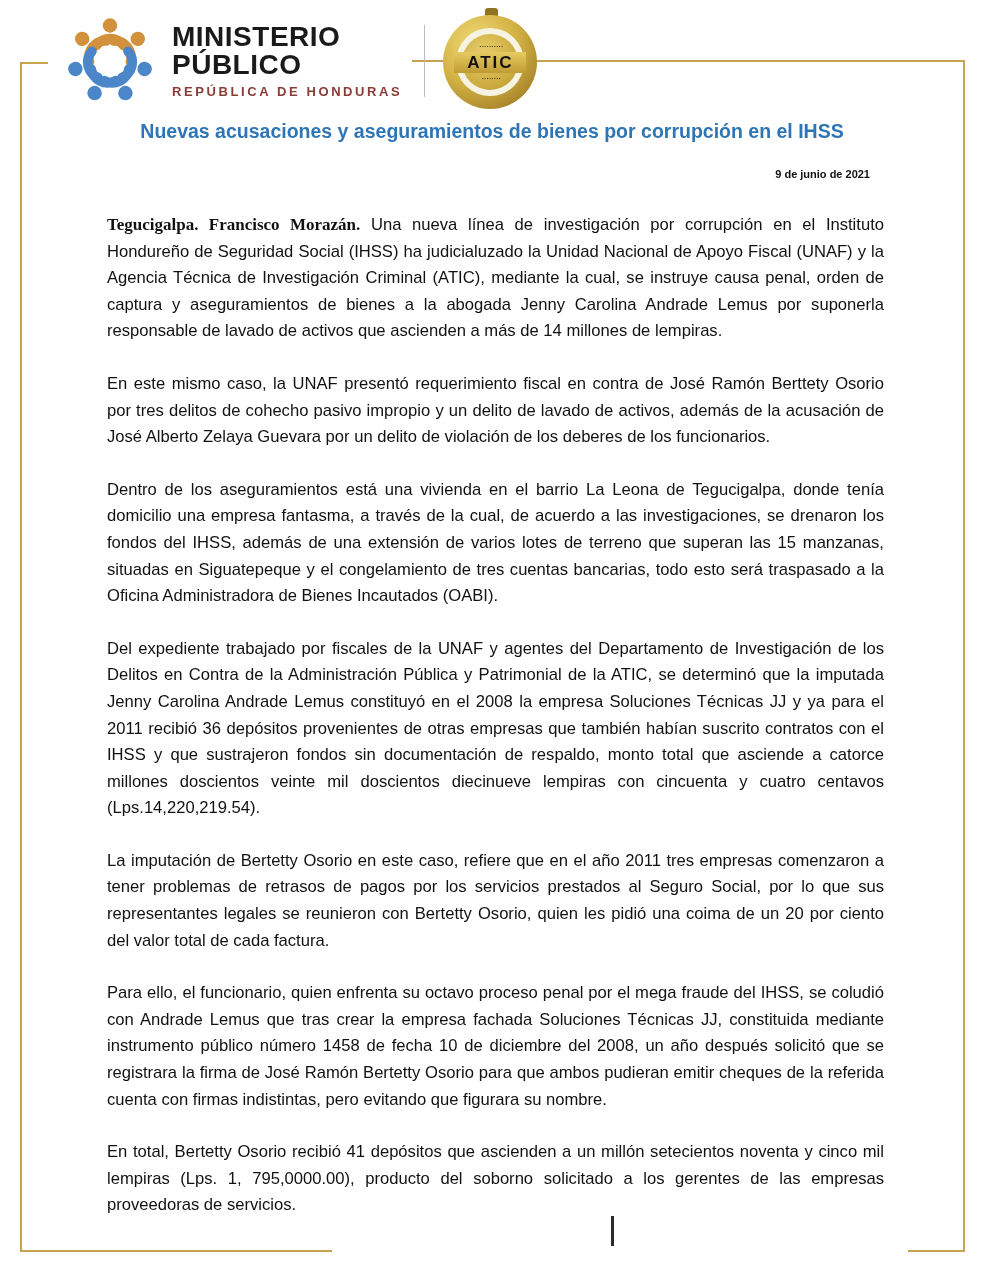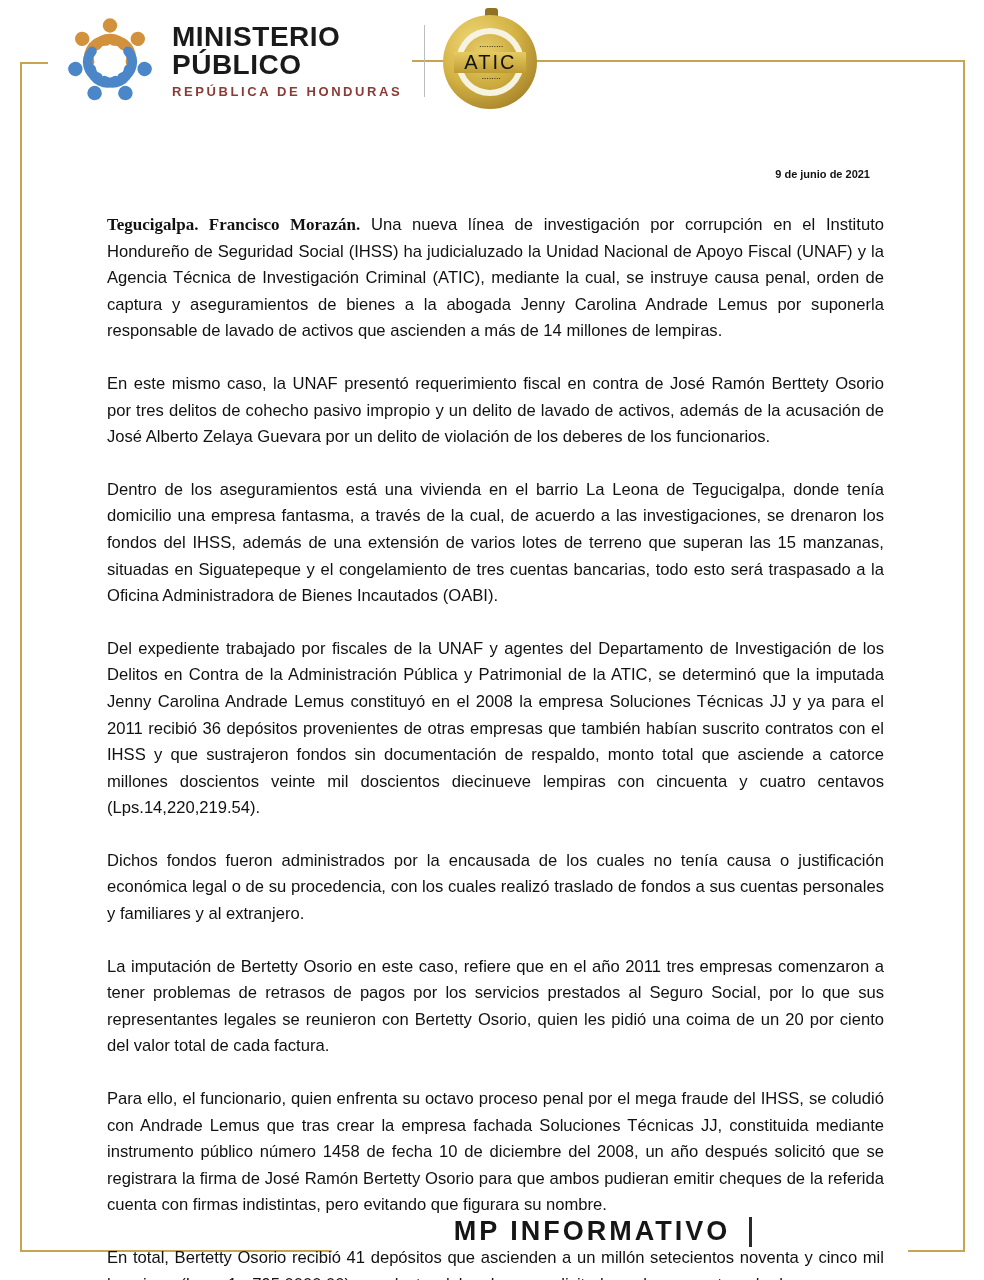--- a/index.html
+++ b/index.html
@@ -53,22 +53,22 @@
   .atic-inner{
     position:absolute;left:19px;top:22px;width:56px;height:56px;border-radius:50%;
     background:radial-gradient(circle at 40% 35%, #e8cf6d 0%, #caa93c 70%, #a8842a 100%);
   }
   .atic-band{
     position:absolute;left:11px;top:40px;width:72px;height:21px;
     background:linear-gradient(#e6cb62,#bf9c33);
     display:flex;align-items:center;justify-content:center;
   }
   .atic-text{
-    font-family:"Liberation Sans",sans-serif;font-weight:normal;
-    font-size:20px;letter-spacing:2px;color:#111111;
+    font-family:"Liberation Sans",sans-serif;font-weight:bold;
+    font-size:17px;letter-spacing:2px;color:#111111;
   }
   .atic-microtext{
     position:absolute;width:100%;text-align:center;
     font-size:4px;color:#3a2f10;letter-spacing:1px;
   }
   .atic-micro-top{top:32px;}
   .atic-micro-bottom{top:64px;}
 
   
   .doc-title{
@@ -165,31 +165,30 @@
       <div class="atic-ring"></div>
       <div class="atic-inner"></div>
       <div class="atic-microtext atic-micro-top">▪▪▪▪▪▪▪▪▪▪</div>
       <div class="atic-band">
         <span class="atic-text">ATIC</span>
       </div>
       <div class="atic-microtext atic-micro-bottom">▪▪▪▪▪▪▪▪</div>
     </div>
   </div>
 
+  <div class="doc-title">Nuevas acusaciones y aseguramientos de bienes por corrupción en el IHSS</div>
   <div class="doc-date">9 de junio de 2021</div>
 
   <div class="article">
     <p><strong class="lead-in">Tegucigalpa. Francisco Morazán.</strong> <span>Una nueva línea de investigación por corrupción en el Instituto Hondureño de Seguridad Social (IHSS) ha judicialuzado la Unidad Nacional de Apoyo Fiscal (UNAF) y la Agencia Técnica de Investigación Criminal (ATIC), mediante la cual, se instruye causa penal, orden de captura y aseguramientos de bienes a la abogada Jenny Carolina Andrade Lemus por suponerla responsable de lavado de activos que ascienden a más de 14 millones de lempiras.</span></p>
     <p>En este mismo caso, la UNAF presentó requerimiento fiscal en contra de José Ramón Berttety Osorio por tres delitos de cohecho pasivo impropio y un delito de lavado de activos, además de la acusación de José Alberto Zelaya Guevara por un delito de violación de los deberes de los funcionarios.</p>
     <p>Dentro de los aseguramientos está una vivienda en el barrio La Leona de Tegucigalpa, donde tenía domicilio una empresa fantasma, a través de la cual, de acuerdo a las investigaciones, se drenaron los fondos del IHSS, además de una extensión de varios lotes de terreno que superan las 15 manzanas, situadas en Siguatepeque y el congelamiento de tres cuentas bancarias, todo esto será traspasado a la Oficina Administradora de Bienes Incautados (OABI).</p>
     <p>Del expediente trabajado por fiscales de la UNAF y agentes del Departamento de Investigación de los Delitos en Contra de la Administración Pública y Patrimonial de la ATIC, se determinó que la imputada Jenny Carolina Andrade Lemus constituyó en el 2008 la empresa Soluciones Técnicas JJ y ya para el 2011 recibió 36 depósitos provenientes de otras empresas que también habían suscrito contratos con el IHSS y que sustrajeron fondos sin documentación de respaldo, monto total que asciende a catorce millones doscientos veinte mil doscientos diecinueve lempiras con cincuenta y cuatro centavos (Lps.14,220,219.54).</p>
-    <p>Dichos fondos fueron administrados por la encausada de los cuales no tenía causa o justificación económica legal o de su procedencia, con los cuales realizó traslado de fondos a sus cuentas personales y familiares y al extranjero.</p>
     <p>La imputación de Bertetty Osorio en este caso, refiere que en el año 2011 tres empresas comenzaron a tener problemas de retrasos de pagos por los servicios prestados al Seguro Social, por lo que sus representantes legales se reunieron con Bertetty Osorio, quien les pidió una coima de un 20 por ciento del valor total de cada factura.</p>
     <p>Para ello, el funcionario, quien enfrenta su octavo proceso penal por el mega fraude del IHSS, se coludió con Andrade Lemus que tras crear la empresa fachada Soluciones Técnicas JJ, constituida mediante instrumento público número 1458 de fecha 10 de diciembre del 2008, un año después solicitó que se registrara la firma de José Ramón Bertetty Osorio para que ambos pudieran emitir cheques de la referida cuenta con firmas indistintas, pero evitando que figurara su nombre.</p>
     <p>En total, Bertetty Osorio recibió 41 depósitos que ascienden a un millón setecientos noventa y cinco mil lempiras (Lps. 1, 795,0000.00), producto del soborno solicitado a los gerentes de las empresas proveedoras de servicios.</p>
   </div>
 
   <div class="footer">
-    <span>MP INFORMATIVO</span>
     <span class="footer-divider"></span>
   </div>
 
 </div>
 
 </body></html>

